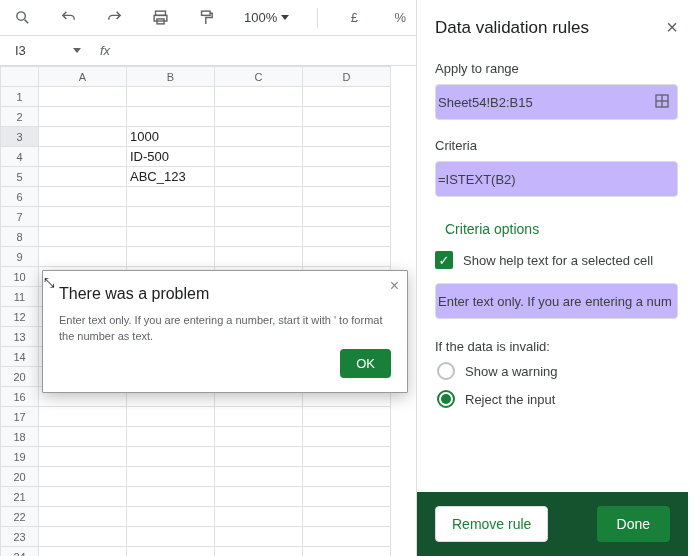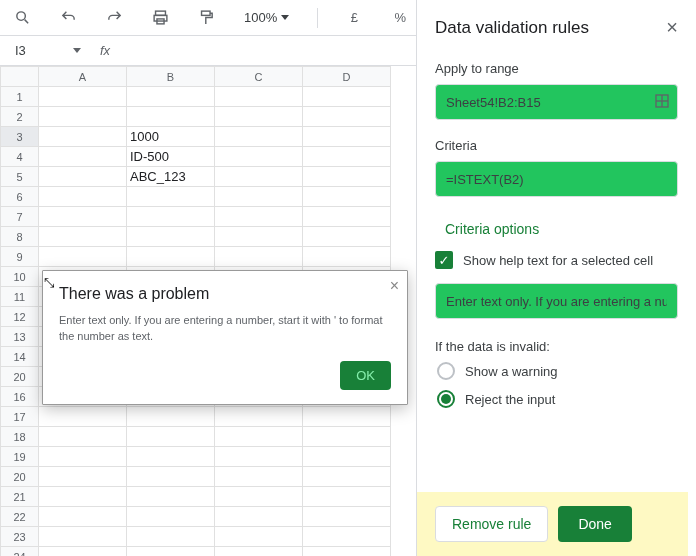--- a/index.html
+++ b/index.html
@@ -16,38 +16,38 @@
 .grid .corner{width:38px;background:#f8f9fa}
 .grid th{font-weight:normal;background:#f8f9fa;color:#5f6368;text-align:center;font-size:11px}
 .grid .colh{width:88px}
 .grid .rowh{width:38px;text-align:center;color:#5f6368;background:#f8f9fa;font-size:11px}
 .grid td.cell{padding:0 3px;color:#202124;font-size:13px}
 .row-sel .rowh{background:#e8eaed}
 .dialog{position:absolute;left:42px;top:204px;width:366px;background:#fff;box-shadow:0 4px 16px rgba(0,0,0,.25);border:1px solid #999;border-radius:1px;padding:14px 16px}
 .dialog-title{font-size:16px;color:#202124;margin-bottom:10px}
 .dialog-msg{font-size:11px;color:#5f6368;line-height:1.45}
 .dialog-close{position:absolute;top:6px;right:8px;color:#888;font-size:16px;cursor:pointer}
-.dialog-ok{float:right;margin-top:16px;background:#188038;color:#86efac;border:none;padding:7px 16px;border-radius:4px;font-size:13px;cursor:pointer}
+.dialog-ok{float:right;margin-top:4px;background:#188038;color:#ffffff;border:none;padding:7px 16px;border-radius:4px;font-size:13px;cursor:pointer}
 .sidepanel{position:absolute;right:0;top:0;width:280px;height:556px;background:#fff;border-left:1px solid #dadce0;padding:16px 18px 0 18px;display:flex;flex-direction:column}
 .sp-header{display:flex;justify-content:space-between;align-items:center;margin-bottom:22px}
 .sp-title{font-size:17px;color:#202124}
 .sp-close{color:#5f6368;font-size:20px;cursor:pointer}
 .sp-label{font-size:13px;color:#3c4043;margin-bottom:8px}
-.sp-input{width:100%;height:36px;border:1px solid #dadce0;border-radius:4px;padding:0 10px;font-size:13px;color:#3c4043;background:#22c55e}
+.sp-input{width:100%;height:36px;border:1px solid #dadce0;border-radius:4px;padding:0 2px;font-size:13px;color:#3c4043;background:#c4b5fd}
 .sp-input-group{position:relative;margin-bottom:18px}
 .grid-icon{position:absolute;right:8px;top:9px;color:#5f6368;cursor:pointer}
 .sp-select{width:100%;height:36px;border:1px solid #dadce0;border-radius:4px;padding:0 10px;font-size:13px;color:#3c4043;display:flex;align-items:center;justify-content:space-between;margin-bottom:18px;cursor:pointer}
 .adv{color:#188038;font-size:14px;font-weight:500;margin:6px 0 14px 10px;cursor:pointer}
 .check-row{display:flex;align-items:center;gap:10px;margin-bottom:14px}
 .checkbox{width:18px;height:18px;background:#188038;border-radius:2px;display:flex;align-items:center;justify-content:center;color:#fff;flex-shrink:0;cursor:pointer}
 .radio-row{display:flex;align-items:center;gap:10px;margin-bottom:10px;margin-left:2px;cursor:pointer}
 .radio{width:18px;height:18px;border:2px solid #bdc1c6;border-radius:50%;flex-shrink:0;display:flex;align-items:center;justify-content:center}
 .radio.checked{border-color:#188038}
 .radio.checked::after{content:"";width:10px;height:10px;background:#188038;border-radius:50%}
-.sp-footer{position:absolute;bottom:0;left:0;right:8px;padding:14px 18px;display:flex;justify-content:flex-start;gap:10px;background:#fef9c3}
+.sp-footer{position:absolute;bottom:0;left:0;right:8px;padding:14px 18px;display:flex;justify-content:space-between;gap:10px;background:#14532d}
 .btn-outline{border:1px solid #dadce0;background:#fff;color:#188038;padding:9px 16px;border-radius:4px;font-size:14px;cursor:pointer}
 .btn-primary{border:none;background:#188038;color:#fff;padding:9px 20px;border-radius:4px;font-size:14px;cursor:pointer}
 .cursor-img{position:absolute;left:44px;top:209px;font-size:13px;color:#000}
 </style>
 </head>
 <body>
 
 <div class="toolbar">
   <div class="tbtn">
       <svg width="17" height="17" viewBox="0 0 24 24" fill="none" stroke="currentColor" stroke-width="2">

